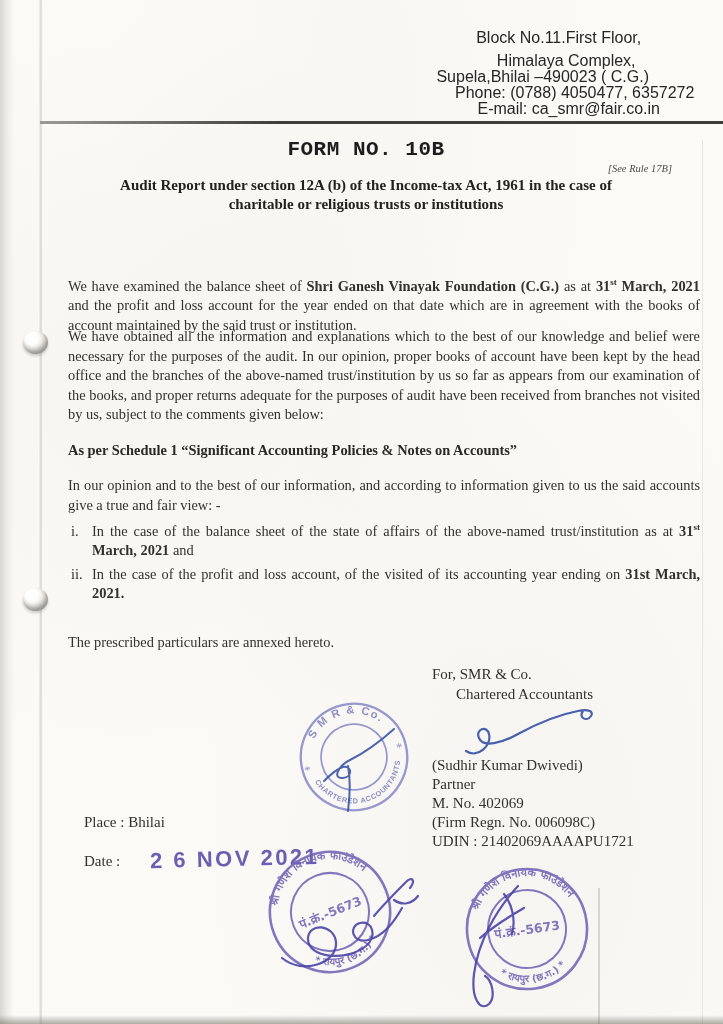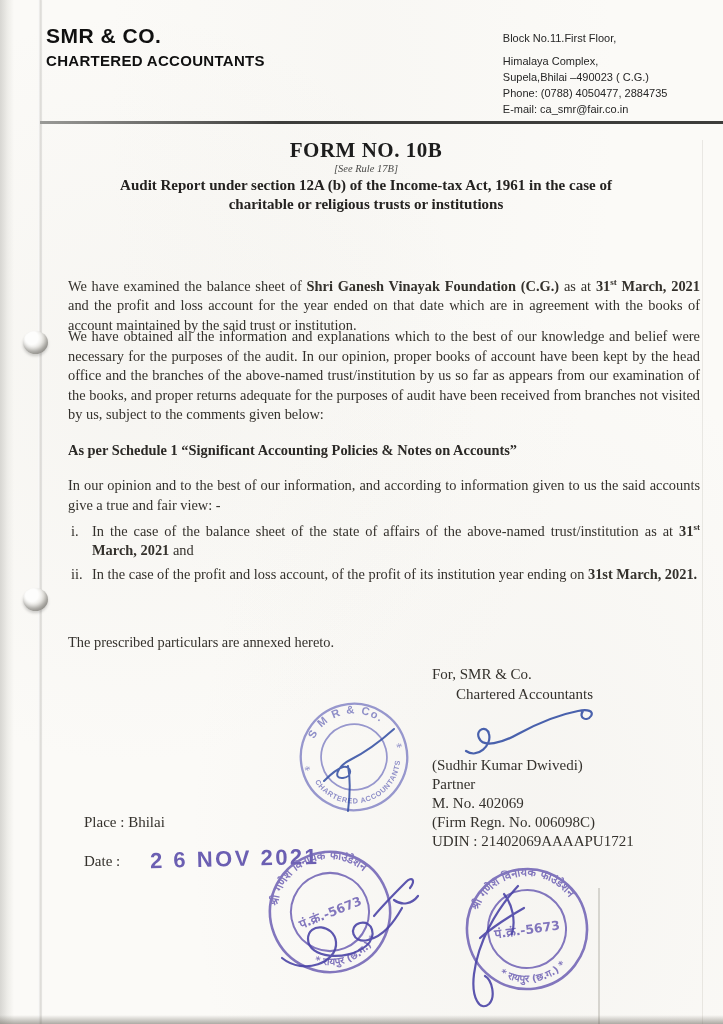--- a/index.html
+++ b/index.html
@@ -23,34 +23,34 @@
   .punch-hole{position:absolute;width:25px;height:23px;border-radius:50%;
     background:radial-gradient(circle at 35% 30%, #fdfdfc 28%, #dedcd6 62%, #b5b2aa);
     box-shadow:inset -2px -4px 4px rgba(0,0,0,0.28), 0 2px 3px rgba(0,0,0,0.18);}
   .hole-1{left:23px;top:331px;} .hole-2{left:23px;top:588px;}
   .crease-1{position:absolute;left:598px;top:888px;width:2px;height:136px;background:rgba(140,135,126,0.30);}
   .crease-2{position:absolute;left:702px;top:140px;width:1px;height:884px;background:rgba(140,135,126,0.16);}
   
   .lh-left{position:absolute;left:46px;top:24px;font-family:"Liberation Sans",sans-serif;color:#101010;}
   .lh-firm{font-size:21px;font-weight:bold;letter-spacing:0.5px;}
   .lh-type{font-size:15px;font-weight:bold;margin-top:4px;letter-spacing:0.3px;}
-  .lh-right{position:absolute;right:10px;top:30px;text-align:left;
-    font-family:"Liberation Sans",sans-serif;font-size:11px;line-height:16px;color:#262626;}
+  .lh-right{position:absolute;right:10px;top:30px;text-align:center;
+    font-family:"Liberation Sans",sans-serif;font-size:16px;line-height:16px;color:#262626;}
   .lh-right .al{display:block;}
   .al-0{margin-right:32px;margin-bottom:7px;}
   .al-1{margin-right:17px;}
   .al-2{margin-right:64px;}
   .al-3{margin-right:0;}
   .al-4{margin-right:12px;}
   .head-rule{position:absolute;left:40px;right:0;top:121px;height:3px;
     background:linear-gradient(to right,#9a9a97,#3d3d3b 35%);}
   
   .fh{position:absolute;left:60px;width:612px;text-align:center;}
-  .fh-title{top:138px;font-family:Liberation Serif, serif;font-weight:bold;font-size:21px;color:#1d1d1d;letter-spacing:0.5px;}
-  .fh-rule{top:163px;font-style:italic;font-size:10.5px;color:#4a4a48;}
+  .fh-title{top:138px;font-family:Liberation Mono, monospace;font-weight:bold;font-size:21px;color:#1d1d1d;letter-spacing:0.5px;}
+  .fh-rule{top:163px;font-style:italic;font-size:10.5px;color:#4a4a48;text-align:right;}
   .fh-sub1{top:177px;font-weight:bold;font-size:15px;color:#242220;}
   .fh-sub2{top:196px;font-weight:bold;font-size:15px;color:#242220;}
   
   .body-text{position:absolute;left:68px;width:632px;font-size:14.4px;line-height:19.4px;
     text-align:justify;color:#34312c;}
   .p-examined{top:237px;margin-top:40px;}
   .p-obtained{top:313px;}
   .p-schedule{top:427px;font-weight:bold;text-align:left;color:#2b2926;}
   .p-opinion{top:462px;}
   .list-item{position:absolute;left:68px;width:632px;font-size:14.4px;line-height:19.4px;
@@ -87,49 +87,45 @@
 
 <div class="page">
 
   <div class="scan-edge-left"></div>
   <div class="binding-thread"></div>
   <div class="punch-hole hole-1"></div>
   <div class="punch-hole hole-2"></div>
   <div class="crease-1"></div>
   <div class="crease-2"></div>
 
-  <div class="lh-left">
-    <div class="lh-firm">SMR &amp; CO.</div>
-    <div class="lh-type">CHARTERED ACCOUNTANTS</div>
-  </div>
   <div class="lh-right">
     <span class="al al-0">Block No.11.First Floor,</span>
     <span class="al al-1">Himalaya Complex,</span>
     <span class="al al-2">Supela,Bhilai –490023 ( C.G.)</span>
-    <span class="al al-3">Phone: (0788) 4050477, 2884735</span>
+    <span class="al al-3">Phone: (0788) 4050477, 6357272</span>
     <span class="al al-4">E-mail: ca_smr@fair.co.in</span>
   </div>
   <div class="head-rule"></div>
 
   <div class="fh fh-title">FORM NO. 10B</div>
   <div class="fh fh-rule">[See Rule 17B]</div>
   <div class="fh fh-sub1">Audit Report under section 12A (b) of the Income-tax Act, 1961 in the case of</div>
   <div class="fh fh-sub2">charitable or religious trusts or institutions</div>
 
   <p class="body-text p-examined"><span>We have examined the balance sheet of </span><b>Shri Ganesh Vinayak Foundation (C.G.)</b><span> as at  </span><b>31</b><sup><b>st</b></sup><b> March, 2021</b><span> and the profit and loss account for the year ended on that date which are in agreement with the books of account maintained by the said trust or institution.</span></p>
 
   <p class="body-text p-obtained">We have obtained all the information and explanations which to the best of our knowledge and belief were necessary for the purposes of the audit. In our opinion, proper books of account have been kept by the head office and the branches of the above-named trust/institution by us so far as appears from our examination of the books, and proper returns adequate for the purposes of audit have been received from branches not visited by us, subject to the comments given below:</p>
 
   <p class="body-text p-schedule">As per Schedule 1 “Significant Accounting Policies &amp; Notes on Accounts”</p>
 
   <p class="body-text p-opinion">In our opinion and to the best of our information, and according to information given to us the said accounts give a true and fair view: -</p>
 
   <div class="list-item item-i"><span class="li-marker">i.</span><span>In the case of the balance sheet of the state of affairs of the above-named trust/institution as at </span><b>31</b><sup><b>st</b></sup><b> March, 2021</b><span> and</span></div>
 
-  <div class="list-item item-ii"><span class="li-marker">ii.</span><span>In the case of the profit and loss account, of the profit of its institution year ending on  </span><b>31st March, 2021.</b></div>
+  <div class="list-item item-ii"><span class="li-marker">ii.</span><span>In the case of the profit and loss account, of the visited of its accounting year ending on  </span><b>31st March, 2021.</b></div>
 
   <p class="body-text p-annexed">The prescribed particulars are annexed hereto.</p>
 
   <div class="sig-for">For, SMR &amp; Co.</div>
   <div class="sig-firm">Chartered Accountants</div>
   <div class="sig-details">
     <div>(Sudhir Kumar Dwivedi)</div>
     <div>Partner</div>
     <div>M. No. 402069</div>
     <div>(Firm Regn. No. 006098C)</div>

